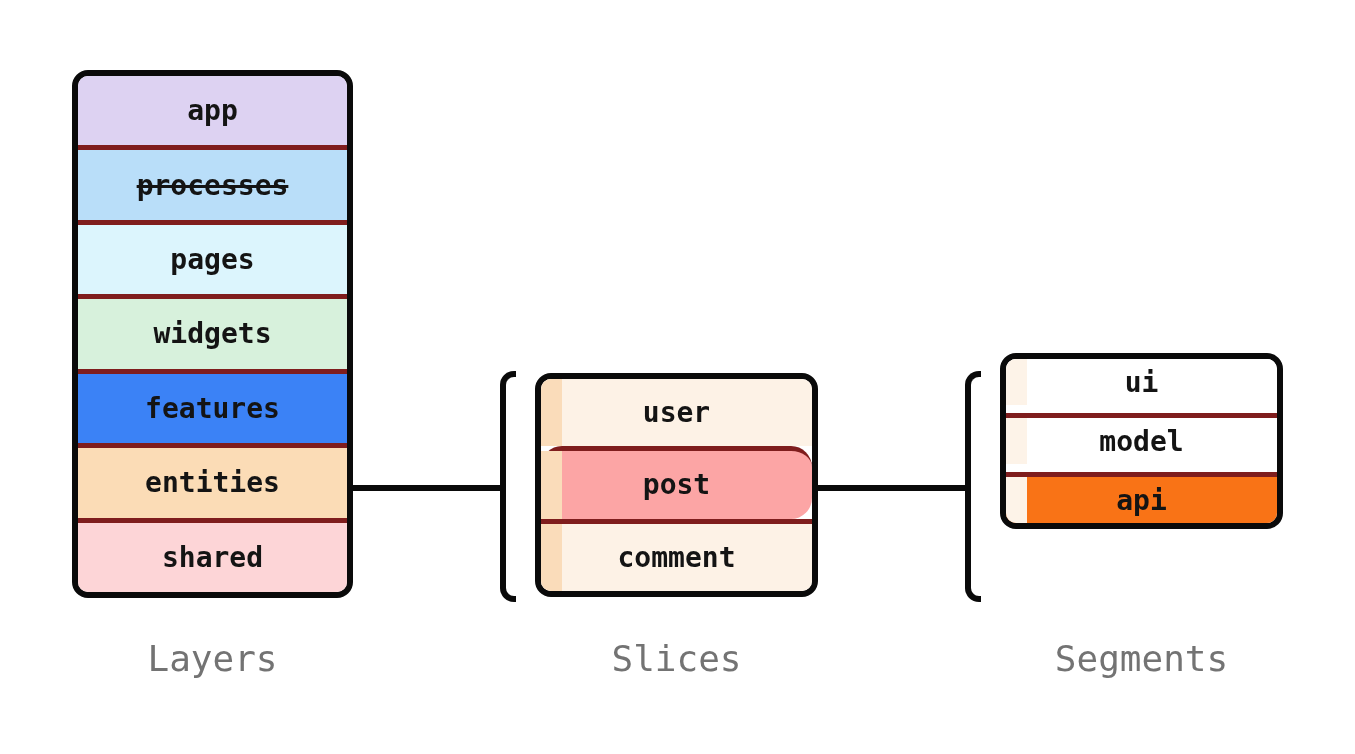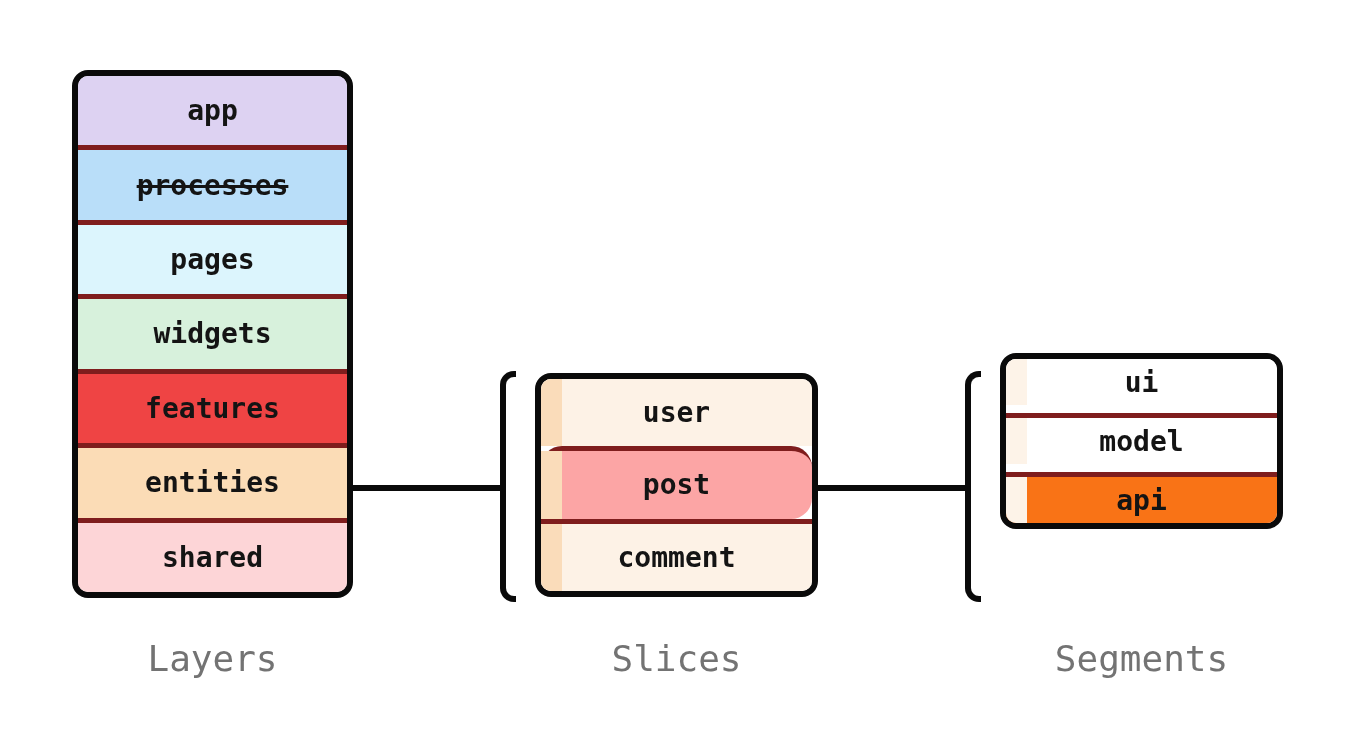--- a/index.html
+++ b/index.html
@@ -103,21 +103,21 @@
     </div>
     <div class="row" style="background: rgb(185, 222, 249);">
       <span class="row-label strike">processes</span>
     </div>
     <div class="row" style="background: rgb(220, 245, 253);">
       <span class="row-label">pages</span>
     </div>
     <div class="row" style="background: rgb(215, 241, 220);">
       <span class="row-label">widgets</span>
     </div>
-    <div class="row" style="background: #ef4444;">
+    <div class="row" style="background: #3b82f6;">
       <span class="row-label">features</span>
     </div>
     <div class="row" style="background: rgb(251, 220, 182);">
       <span class="row-label">entities</span>
     </div>
     <div class="row" style="background: rgb(253, 213, 215);">
       <span class="row-label">shared</span>
     </div>
   </div>
 

